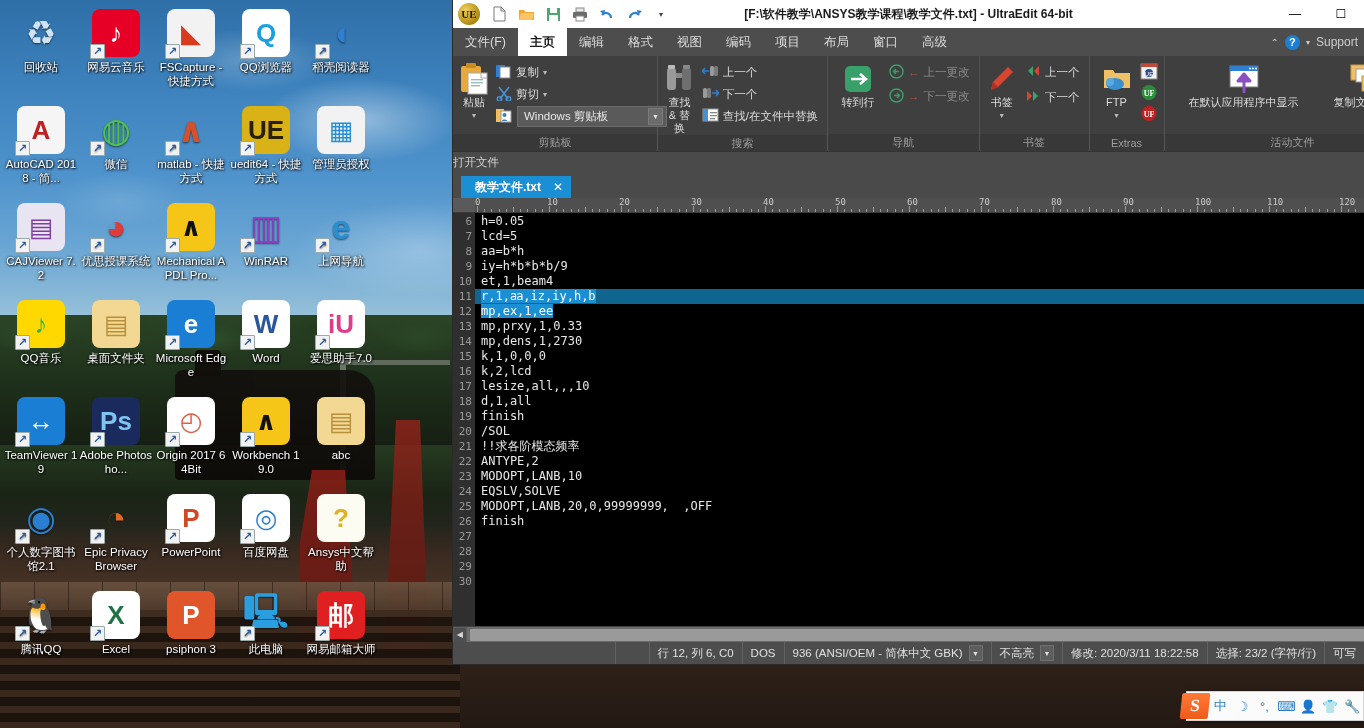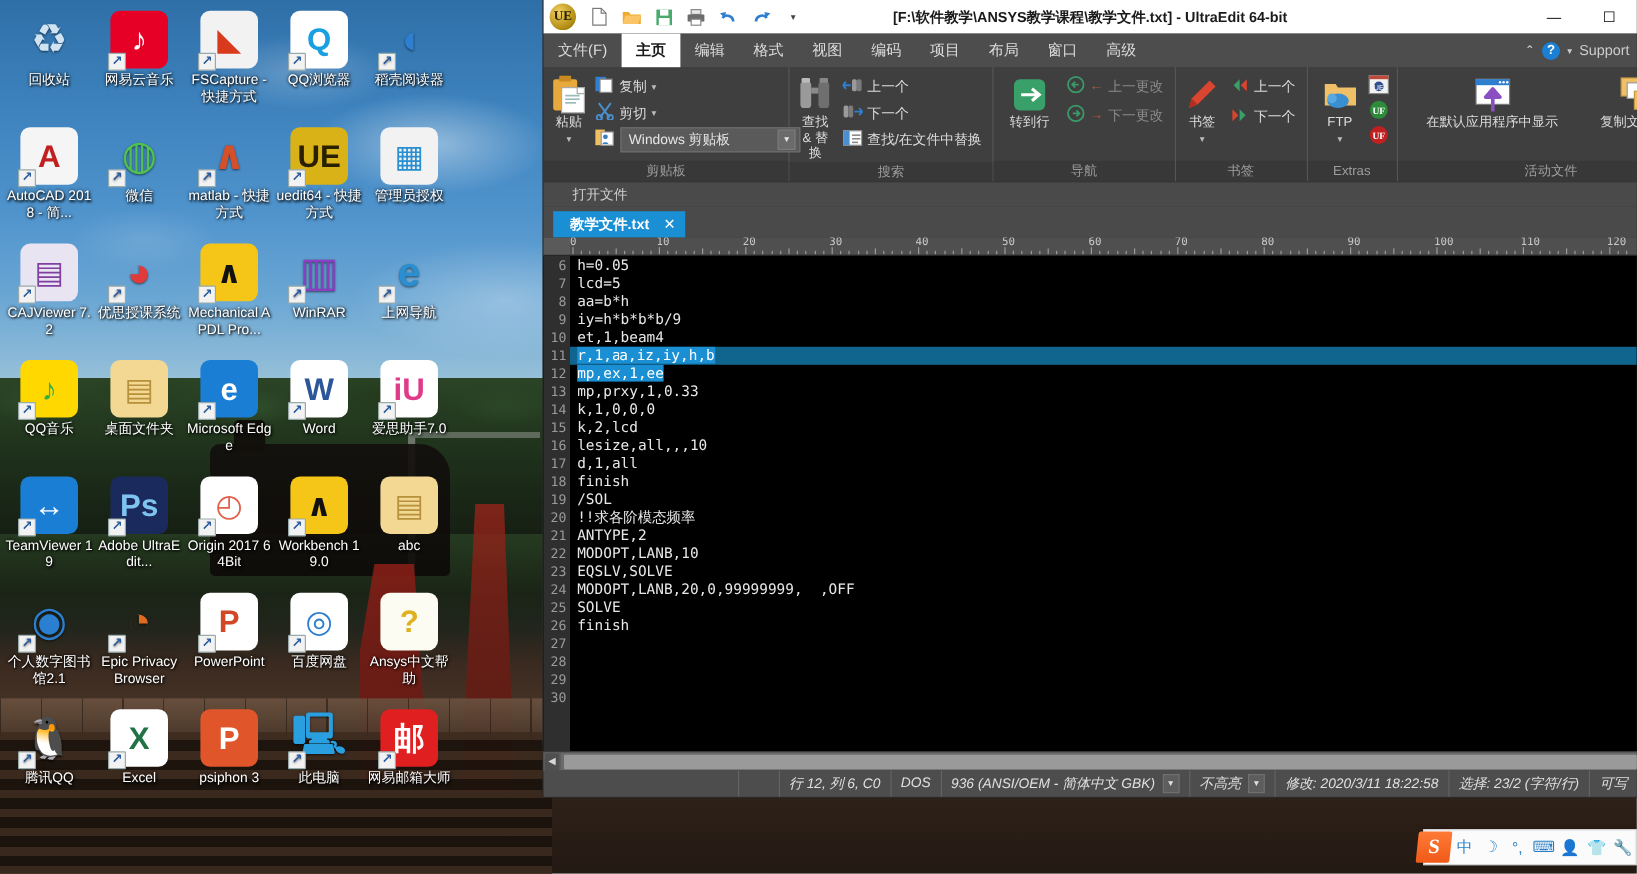--- a/index.html
+++ b/index.html
@@ -227,21 +227,21 @@
     padding: 0 3px 0 6px; font-size: 11.5px; color: #e6e6e6;
   }
   .combo .cbtn {
     width: 15px; height: 17px; background:#6b6b6b; border:1px solid #7a7a7a;
     display:flex;align-items:center;justify-content:center;font-size:7px;
   }
 
   
   #openfiles-label {
     height: 20px; background: #4a4a4a; color: #d0d0d0;
-    font-size: 11.5px; display: flex; align-items: center; padding-left: 24px;
+    font-size: 11.5px; display: flex; align-items: center; padding-left: 0;
     flex: 0 0 20px;
   }
   #tabbar {
     height: 26px; background: #4a4a4a; display: flex; align-items: flex-end;
     padding-left: 8px; flex: 0 0 26px;
   }
   .ftab {
     height: 22px; background: #1b8fd4; color: #fff;
     display: flex; align-items: center; gap: 12px;
     padding: 0 8px 0 14px; font-size: 12px; font-weight: bold;
@@ -304,21 +304,21 @@
     border:1px solid #5d5d5d;
   }
   #hscroll .thumb {
     height: 12px; background: #9a9a9a; margin-left: 3px; border-radius: 1px;
     width: 1060px;
   }
 
   
   #statusbar {
     height: 22px; background: #4d4d4d; display: flex; align-items: stretch;
-    font-size: 11.5px; color: #e0e0e0; flex: 0 0 22px; font-style: italic;
+    font-size: 11.5px; color: #e0e0e0; flex: 0 0 22px;
   }
   #statusbar .sc {
     display: flex; align-items: center; padding: 0 8px;
     border-right: 1px solid #636363;
     white-space: nowrap;
   }
   #statusbar .sc.grow { flex: 1; }
   #statusbar .dd {
     width: 14px; height: 16px; background: #5d5d5d; border:1px solid #6f6f6f;
     display:flex;align-items:center;justify-content:center;font-size:7px;
@@ -442,21 +442,21 @@
       <div class="dicon">
         <div class="glyph" style="background: rgb(255, 255, 255); color: rgb(224, 58, 138);">iU<span class="shortcut">↗</span></div>
         <div class="lbl">爱思助手7.0</div>
       </div>
       <div class="dicon">
         <div class="glyph" style="background: rgb(26, 127, 212); color: rgb(255, 255, 255);">↔<span class="shortcut">↗</span></div>
         <div class="lbl">TeamViewer 19</div>
       </div>
       <div class="dicon">
         <div class="glyph" style="background: rgb(27, 42, 92); color: rgb(127, 196, 240);">Ps<span class="shortcut">↗</span></div>
-        <div class="lbl">Adobe UltraEdit...</div>
+        <div class="lbl">Adobe Photosho...</div>
       </div>
       <div class="dicon">
         <div class="glyph" style="background: rgb(255, 255, 255); color: rgb(224, 96, 74);">◴<span class="shortcut">↗</span></div>
         <div class="lbl">Origin 2017 64Bit</div>
       </div>
       <div class="dicon">
         <div class="glyph" style="background: rgb(245, 197, 24); color: rgb(17, 17, 17);">∧<span class="shortcut">↗</span></div>
         <div class="lbl">Workbench 19.0</div>
       </div>
       <div class="dicon">
@@ -1017,32 +1017,32 @@
       </div>
     <div id="code">
         <div class="ln">h=0.05</div>
         <div class="ln">lcd=5</div>
         <div class="ln">aa=b*h</div>
         <div class="ln">iy=h*b*b*b/9</div>
         <div class="ln">et,1,beam4</div>
         <div class="ln sel-full"><span class="sel">r,1,a</span><span class="caret-bar"></span><span class="sel">a,iz,iy,h,b</span></div>
         <div class="ln sel-part"><span class="sel">mp,ex,1,ee</span></div>
         <div class="ln">mp,prxy,1,0.33</div>
+        <div class="ln">mp,dens,1,2730</div>
         <div class="ln">k,1,0,0,0</div>
         <div class="ln">k,2,lcd</div>
         <div class="ln">lesize,all,,,10</div>
         <div class="ln">d,1,all</div>
         <div class="ln">finish</div>
         <div class="ln">/SOL</div>
         <div class="ln">!!求各阶模态频率</div>
         <div class="ln">ANTYPE,2</div>
         <div class="ln">MODOPT,LANB,10</div>
         <div class="ln">EQSLV,SOLVE</div>
         <div class="ln">MODOPT,LANB,20,0,99999999,  ,OFF</div>
-        <div class="ln">SOLVE</div>
         <div class="ln">finish</div>
       </div>
   </div>
 
   <div id="hscroll">
     <div class="arrow">◀</div>
     <div class="thumb"></div>
   </div>
 
   <div id="statusbar">

